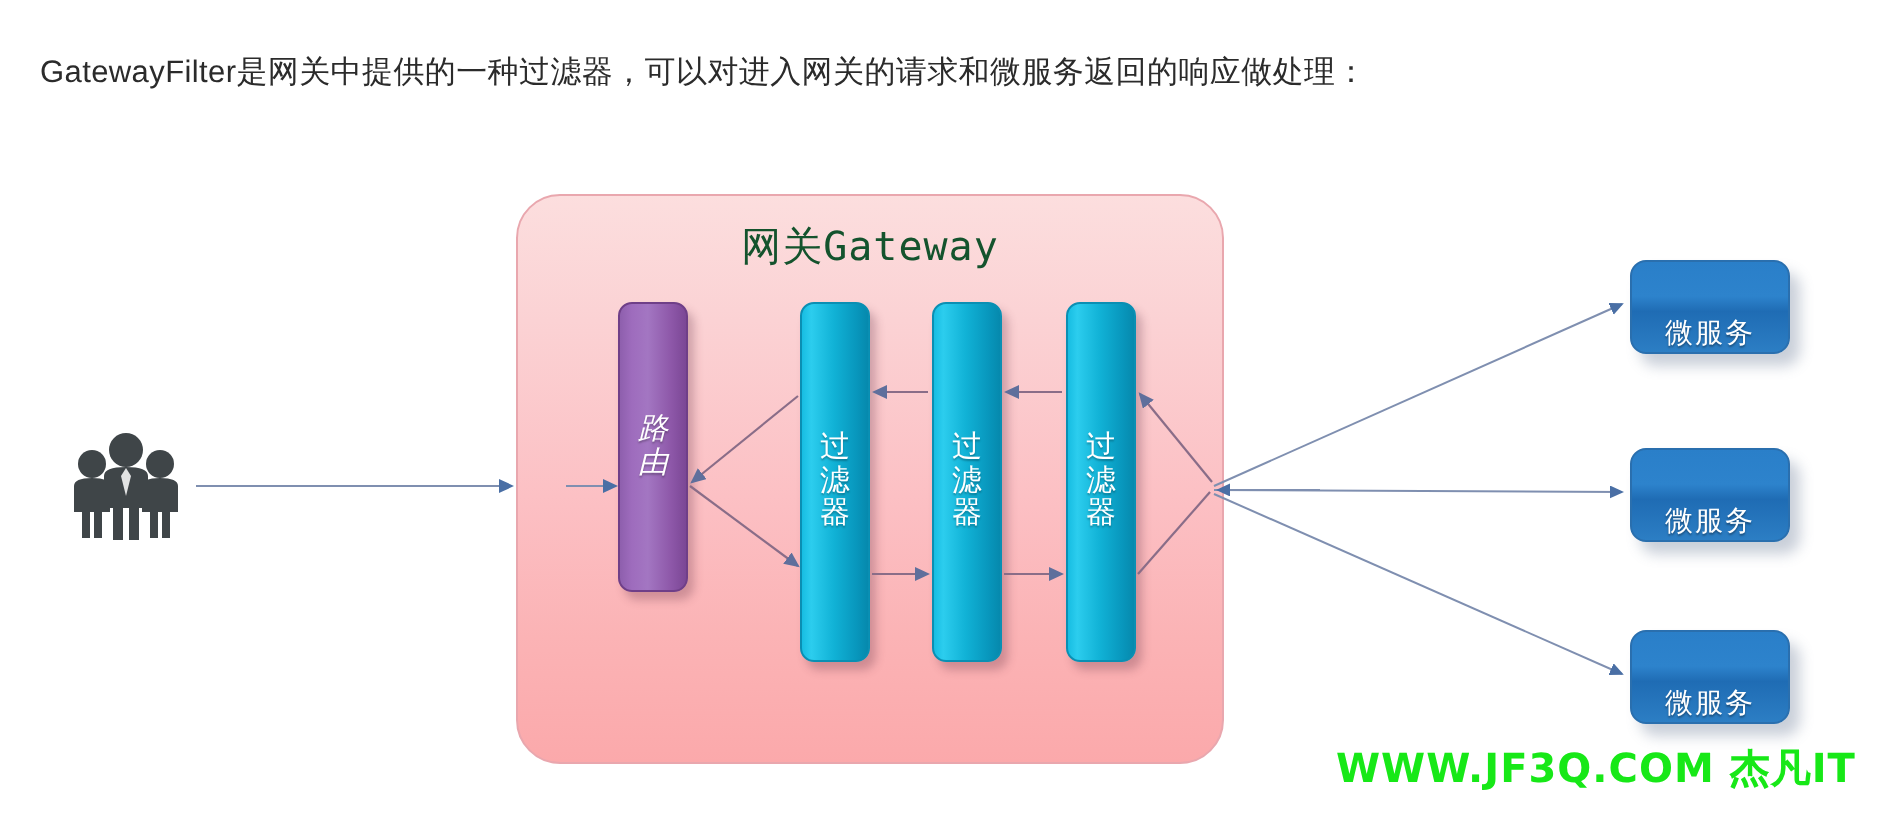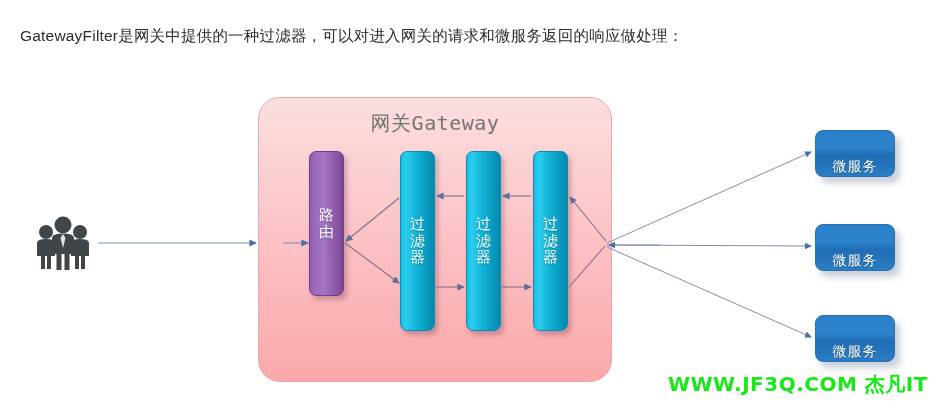--- a/index.html
+++ b/index.html
@@ -65,21 +65,21 @@
     background: linear-gradient(to bottom, #fcdede 0%, #fbd2d4 22%, #fcbfc3 55%, #fbb3b5 78%, #fba9ab 100%);
     box-sizing: border-box;
   }
   .gateway-title {
     position: absolute;
     left: 258px;
     top: 110px;
     width: 354px;
     text-align: center;
     font-size: 20px;
-    color: #737373;
+    color: #14532d;
     font-family: "DejaVu Sans Mono", "Liberation Mono", monospace;
     letter-spacing: 0.5px;
   }
 
   
   .pillar {
     position: absolute;
     border-radius: 7px;
     box-sizing: border-box;
     display: flex;
@@ -97,20 +97,21 @@
     text-shadow: 0 1px 1px rgba(0,0,0,0.28);
     font-family: "Liberation Sans", "DejaVu Sans", sans-serif;
   }
   .pillar-route {
     left: 309px;
     top: 151px;
     width: 35px;
     height: 145px;
     background: linear-gradient(to right, #8e5fad 0%, #9e6cbd 18%, #a376c2 42%, #8d57a8 78%, #7b4795 100%);
     border: 1px solid #6f3f88;
+    font-style: italic;
   }
   .pillar-filter {
     top: 151px;
     width: 35px;
     height: 180px;
     background: linear-gradient(to right, #15b6dd 0%, #25c6e8 16%, #13b3d6 45%, #0a9cc0 80%, #078ba d 100%);
     background: linear-gradient(to right, #17bde2 0%, #2ccdee 14%, #11b2d6 48%, #0897bd 82%, #0689ad 100%);
     border: 1px solid #0a8fb3;
     align-items: center;
   }

